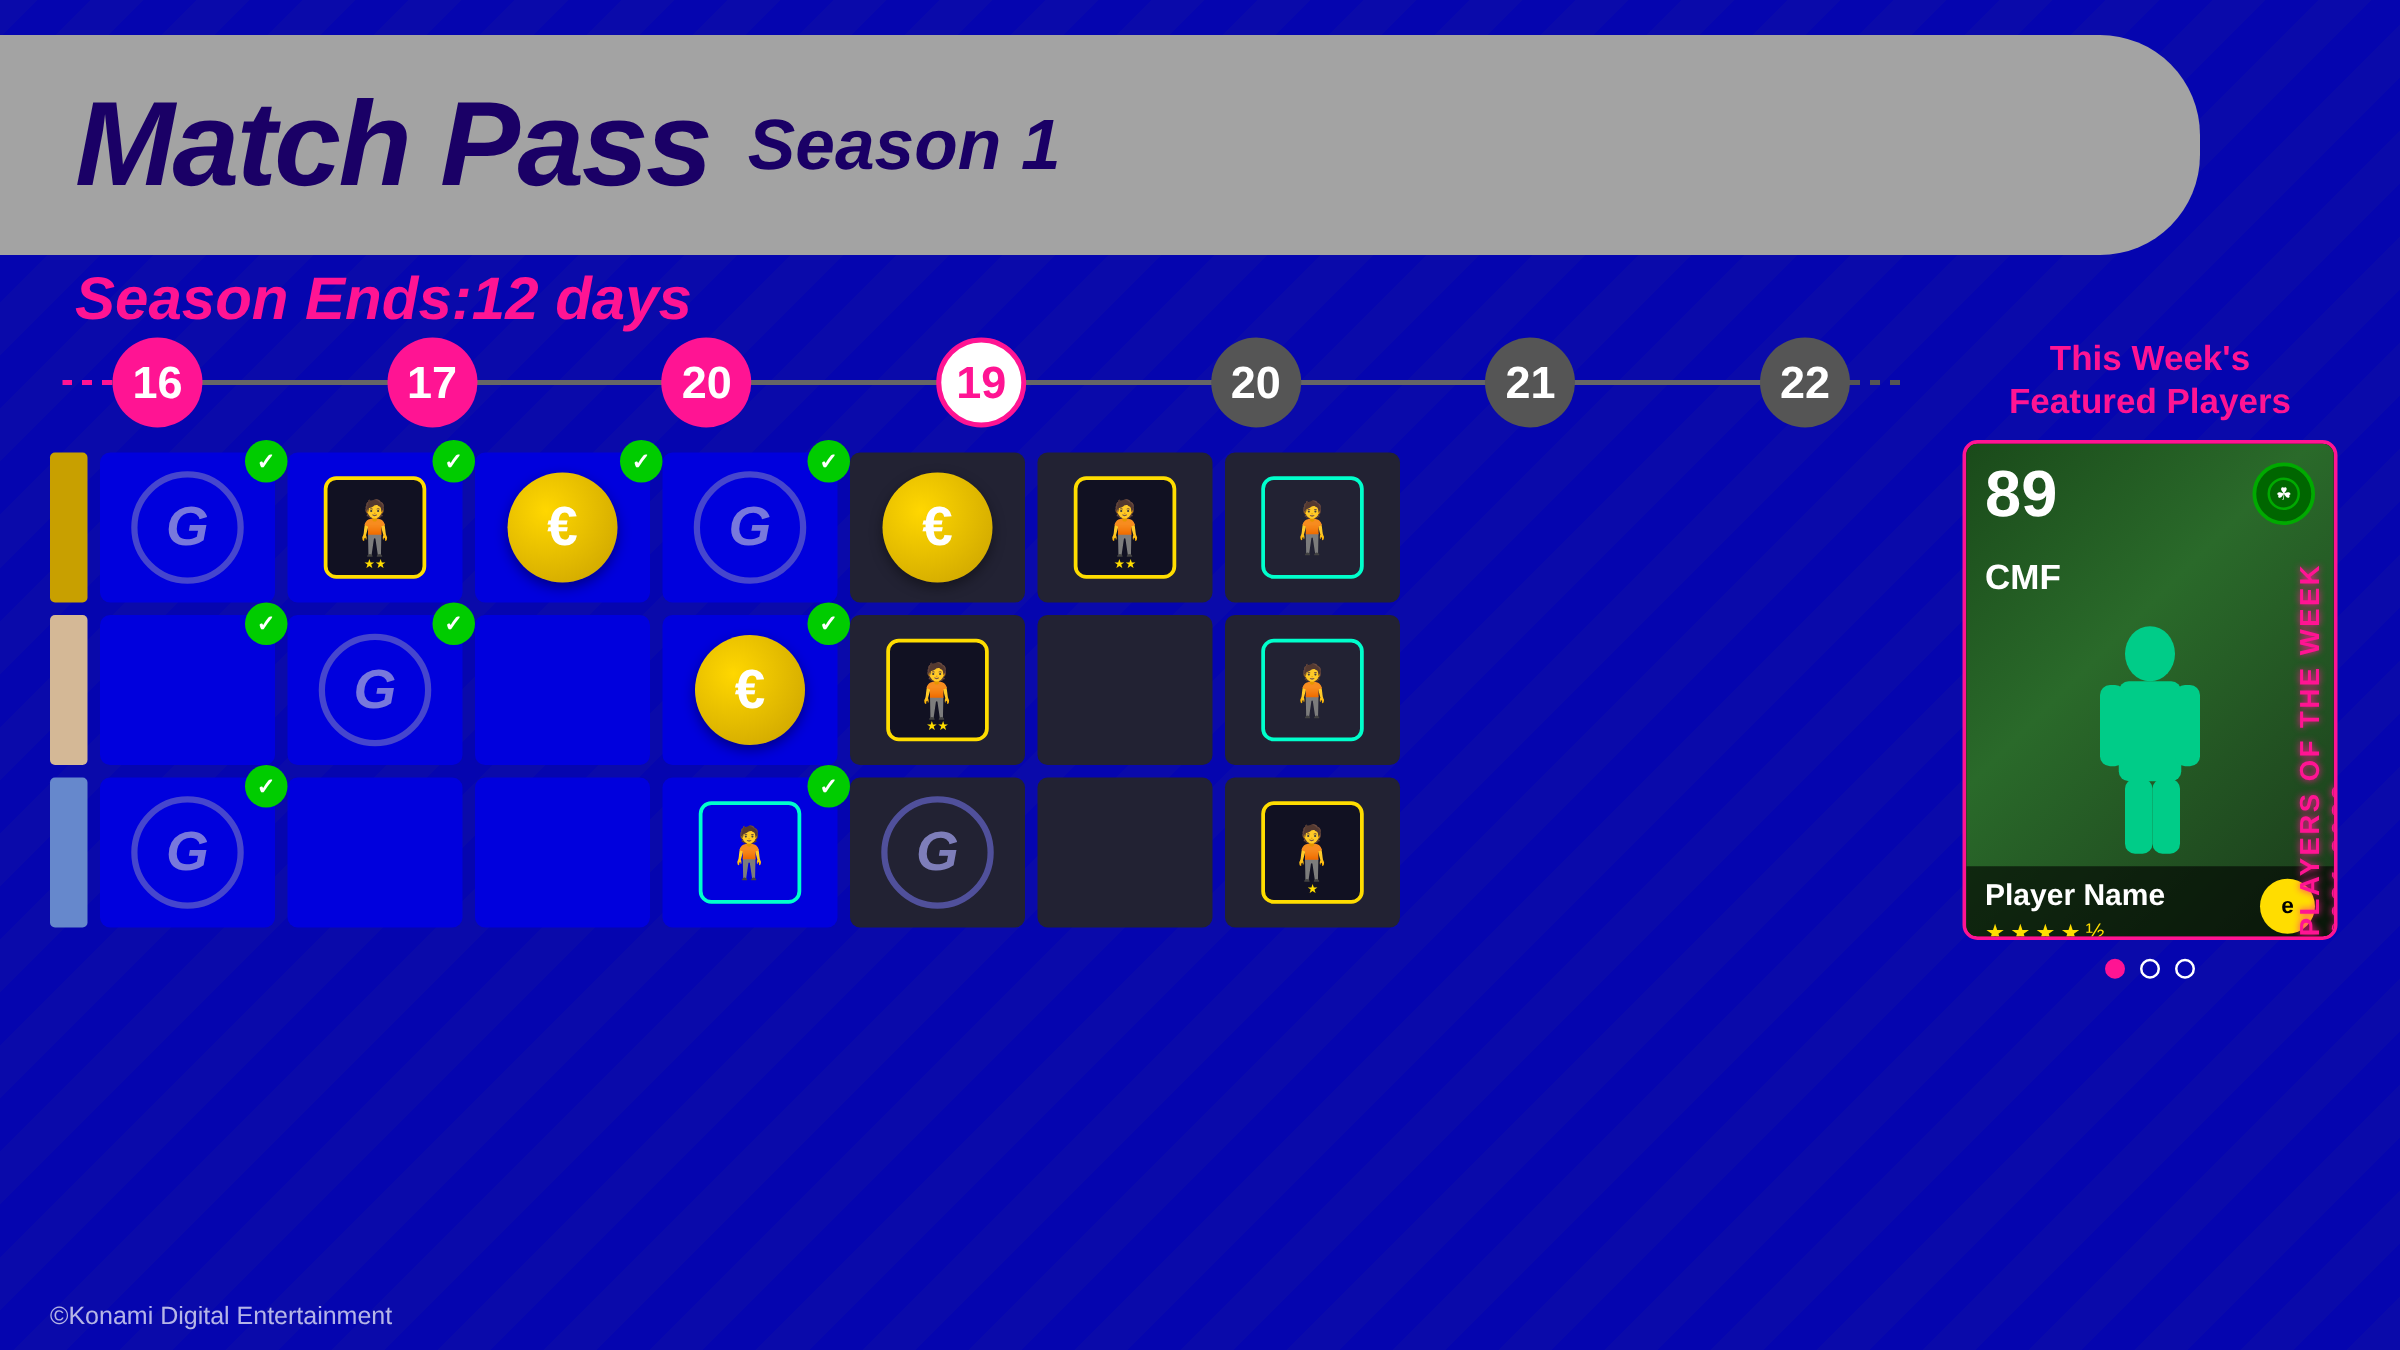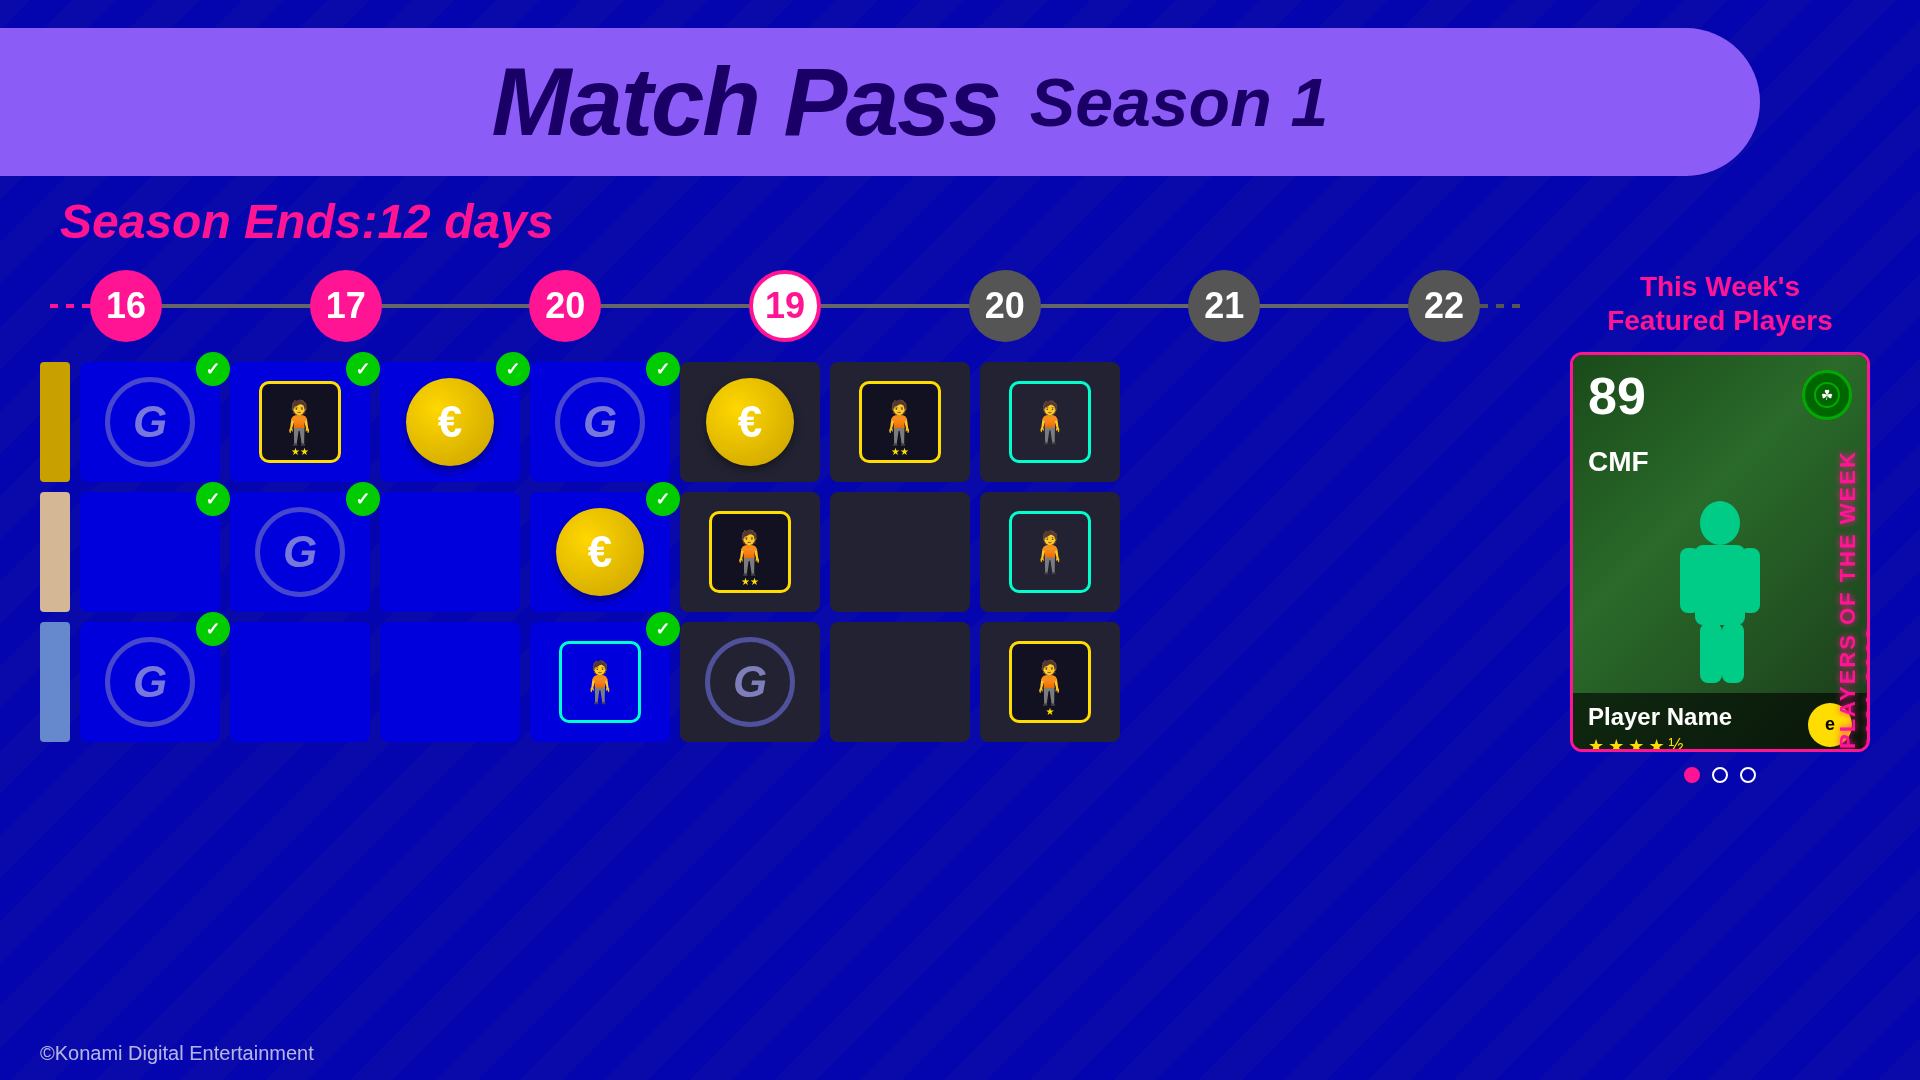--- a/index.html
+++ b/index.html
@@ -31,48 +31,47 @@
         rgba(0,0,180,0.5) 60px
       );
     }
 
     
     .header-bar {
       position: absolute;
       top: 28px;
       left: 0;
       width: 1760px;
-      height: 148px;
-      background: #8b5cf6;
+      height: 176px;
+      background: #a3a3a3;
       border-radius: 0 80px 80px 0;
       display: flex;
       align-items: center;
       padding-left: 60px;
       z-index: 10;
-      justify-content: center;
     }
     .header-title {
       font-size: 96px;
       font-weight: 900;
       color: #1a0066;
       letter-spacing: -2px;
       font-style: italic;
     }
     .header-season {
-      font-size: 68px;
+      font-size: 57px;
       font-weight: 900;
       color: #1a0066;
       margin-left: 30px;
       font-style: italic;
     }
 
     
     .season-ends {
       position: absolute;
-      top: 194px;
+      top: 212px;
       left: 60px;
       font-size: 48px;
       font-weight: 900;
       color: #ff1493;
       z-index: 10;
       font-style: italic;
     }
 
     
     .main-content {

